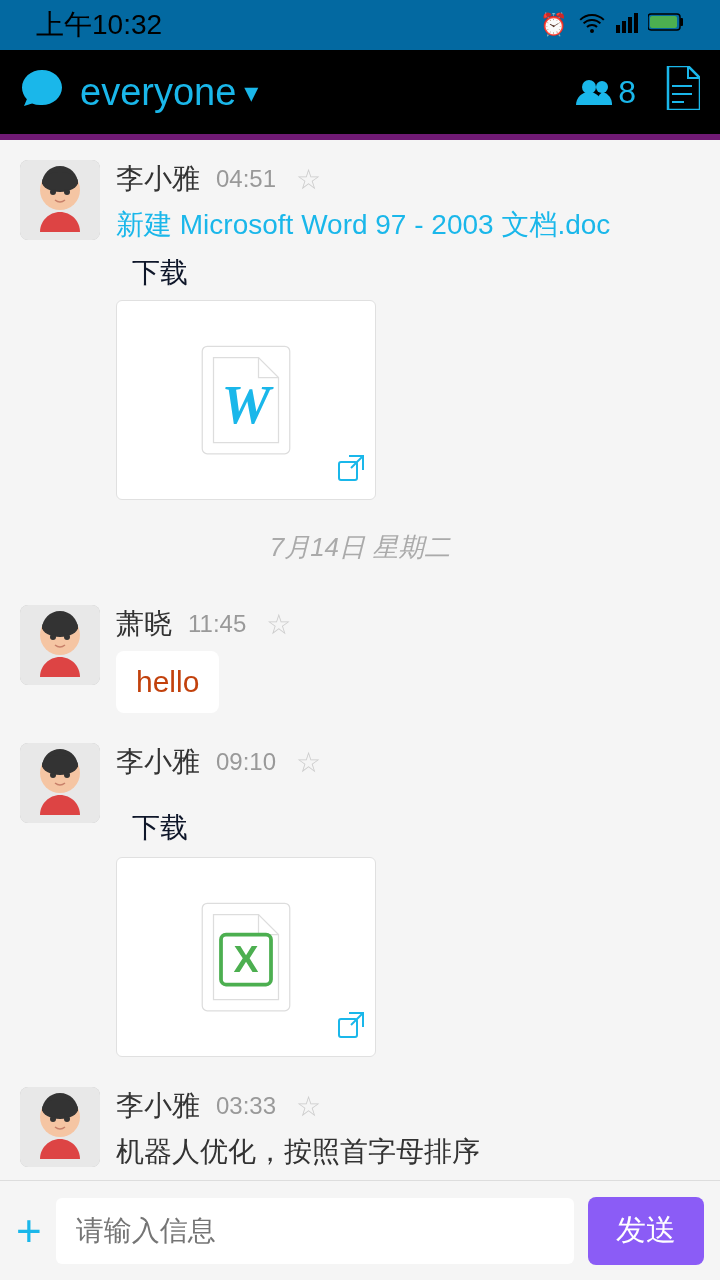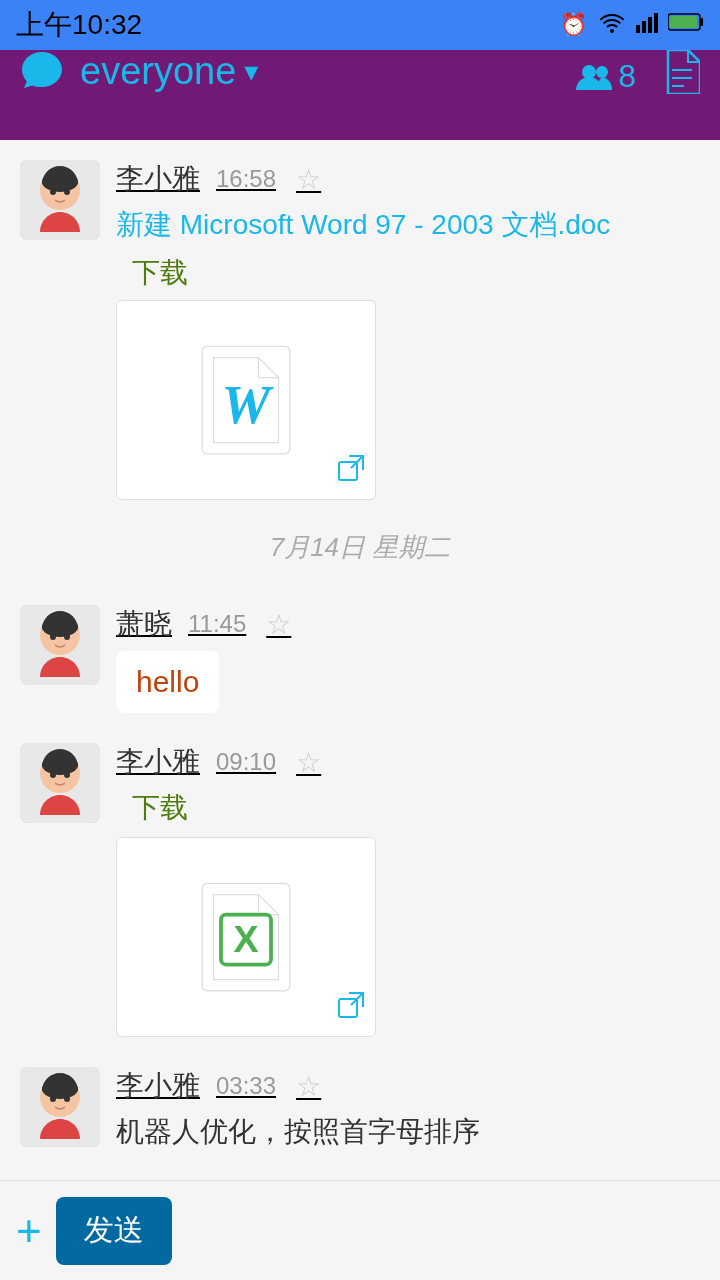--- a/index.html
+++ b/index.html
@@ -7,48 +7,48 @@
     body {
       width: 720px;
       min-height: 1280px;
       font-family: "PingFang SC", "Hiragino Sans GB", "Microsoft YaHei", sans-serif;
       background: #f5f5f5;
       overflow-x: hidden;
     }
 
     
     .status-bar {
-      background: #3b82f6;
+      background: #0369a1;
       height: 50px;
       display: flex;
       align-items: center;
       justify-content: space-between;
-      padding: 0 16px;
+      padding: 0 36px;
       font-size: 28px;
       font-weight: 500;
       color: #000;
       text-align: center;
     }
     .status-right {
       display: flex;
       align-items: center;
       gap: 10px;
     }
     .status-icon {
       font-size: 22px;
     }
 
     
     .header {
-      background: #701a75;
+      background: #000000;
       height: 90px;
       display: flex;
-      align-items: flex-start;
+      align-items: center;
       padding: 0 20px;
-      border-bottom: 1px solid #701a75;
+      border-bottom: 6px solid #701a75;
       position: relative;
     }
     .header-chat-icon {
       color: #1ab7ea;
       font-size: 40px;
       margin-right: 16px;
     }
     .header-title {
       color: #1ab7ea;
       font-size: 38px;
@@ -104,21 +104,20 @@
       margin-right: 16px;
     }
     .message-body {
       flex: 1;
     }
     .message-header {
       display: flex;
       align-items: center;
       gap: 16px;
       margin-bottom: 8px;
-      text-decoration: underline;
     }
     .sender-name {
       font-size: 28px;
       color: #333;
       font-weight: 500;
     }
     .message-time {
       font-size: 24px;
       color: #999;
     }
@@ -130,23 +129,24 @@
     .message-content {
       font-size: 28px;
       color: #333;
     }
     .file-link {
       color: #1ab7ea;
       font-size: 28px;
       text-decoration: none;
     }
     .download-link {
-      color: #4d7c0f;
+      color: #0f172a;
       font-size: 28px;
       margin-left: 16px;
+      margin-top: 20px;
     }
     .file-links-row {
       display: flex;
       align-items: flex-end;
       margin-bottom: 10px;
     }
 
     
     .file-card {
       width: 260px;
@@ -214,21 +214,21 @@
       height: 66px;
       border: none;
       border-radius: 6px;
       background: #fff;
       padding: 0 20px;
       font-size: 28px;
       color: #333;
       outline: none;
     }
     .send-button {
-      background: #0369a1;
+      background: #8b5cf6;
       color: #fff;
       border: none;
       border-radius: 8px;
       height: 68px;
       padding: 0 28px;
       font-size: 30px;
       cursor: pointer;
       flex-shrink: 0;
     }
 
@@ -316,21 +316,21 @@
         <path d="M22 24c0-9.94 8.06-18 18-18s18 8.06 18 18" fill="#333"></path>
         <ellipse cx="40" cy="22" rx="18" ry="10" fill="#333"></ellipse>
         <circle cx="33" cy="32" r="3" fill="#333"></circle>
         <circle cx="47" cy="32" r="3" fill="#333"></circle>
         <path d="M35 40 Q40 44 45 40" stroke="#c8806a" stroke-width="1.5" fill="none"></path>
       </svg>
     </div>
     <div class="message-body">
       <div class="message-header">
         <span class="sender-name">李小雅</span>
-        <span class="message-time">16:58</span>
+        <span class="message-time">04:51</span>
         <span class="star-icon">☆</span>
       </div>
       <div class="file-links-row">
         <span class="file-link">新建 Microsoft Word 97 - 2003 文档.doc</span>
       </div>
       <div>
         <span class="download-link">下载</span>
       </div>
       <div class="file-card">
         <svg class="word-icon-svg" viewBox="0 0 80 96">
@@ -444,14 +444,15 @@
       <div>
         <span class="message-content">机器人优化，按照首字母排序</span>
       </div>
     </div>
   </div>
 
 </div>
 
 <div class="input-bar">
   <span class="input-plus">+</span>
+  <input class="input-field" type="text" placeholder="请输入信息" style="">
   <button class="send-button">发送</button>
 </div>
 
 </body></html>

